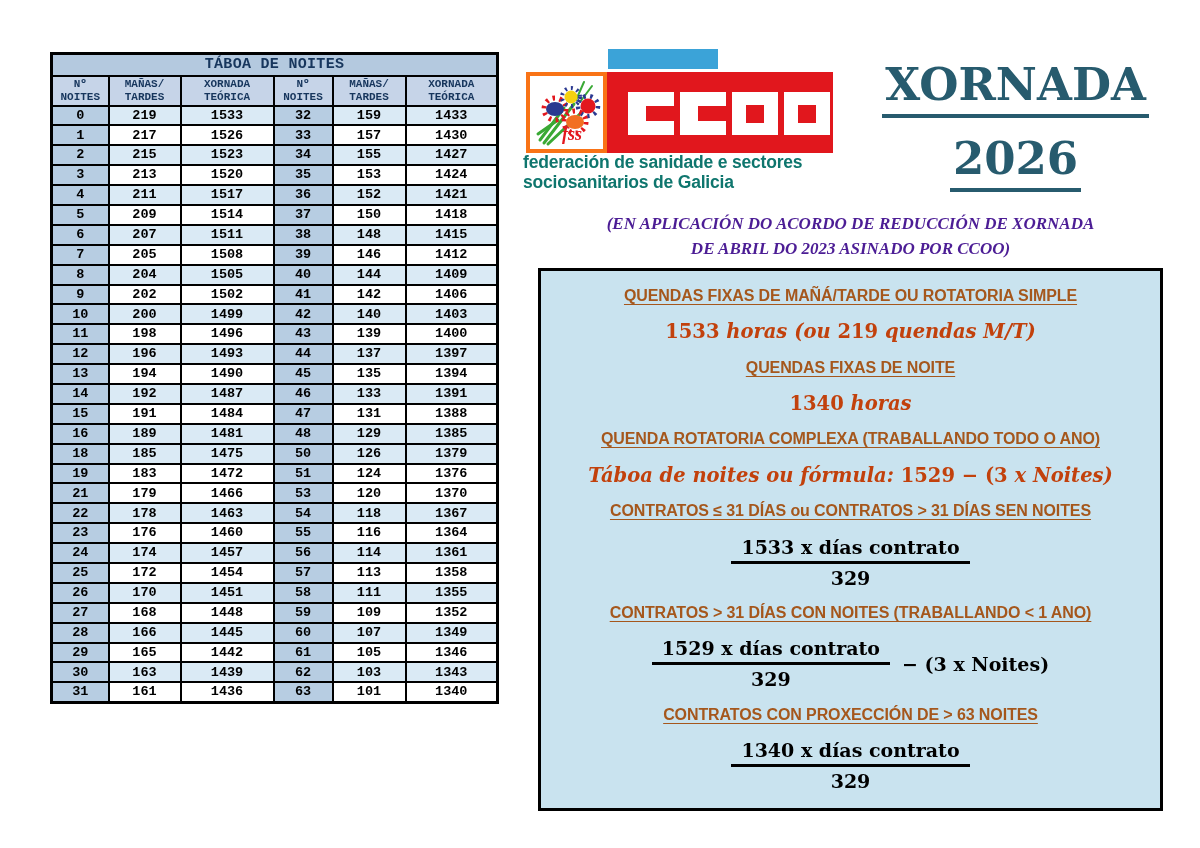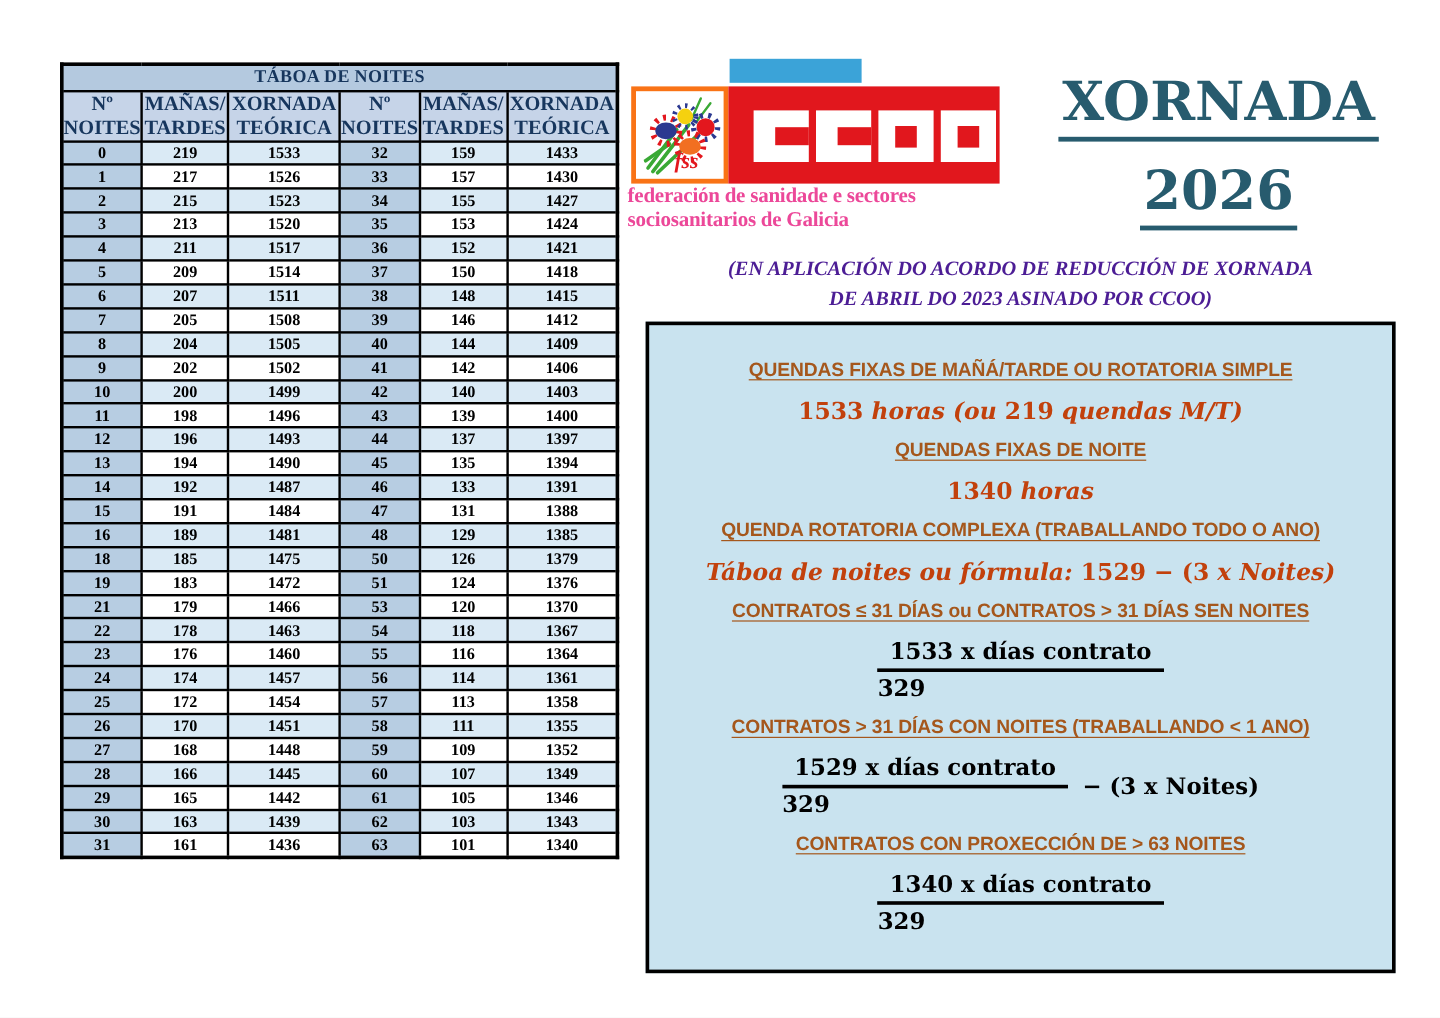--- a/index.html
+++ b/index.html
@@ -1,52 +1,52 @@
 <!DOCTYPE html>
 <html><head>
 <meta charset="utf-8">
 <style>
   * { margin:0; padding:0; box-sizing:border-box; }
   body { background:#e8e8e8; font-family:"Liberation Sans",sans-serif; }
   .page { position:relative; width:1200px; height:848px; background:#fff; overflow:hidden; }
 
   
   .noites { position:absolute; left:50px; top:52px; border-collapse:collapse; table-layout:fixed;
-            border:3px solid #000; font-family:Liberation Serif, serif; }
+            border:3px solid #000; font-family:Liberation Mono, monospace; }
   .noites th, .noites td { border:2px solid #000; text-align:center; vertical-align:middle; padding:0; }
   .tbl-title { background:#B4C9DF; color:#17365D; font-size:15px; font-weight:bold; height:22px; letter-spacing:.3px; }
-  .ch { background:#C6D4E8; color:#17365D; font-size:17px; font-weight:bold; line-height:1.18; height:30px; }
+  .ch { background:#C6D4E8; color:#17365D; font-size:11px; font-weight:bold; line-height:1.18; height:30px; }
   .noites tbody td { height:19.9px; font-size:13.5px; font-weight:bold; color:#000; line-height:1; }
   .numcol { background:#B7CDE2; }
   .even { background:#DAEAF5; }
   .odd { background:#FFFFFF; }
 
   
   .cyan-bar { position:absolute; left:608px; top:49px; width:110px; height:20px; background:#3BA3D8; }
   .fss-box { position:absolute; left:526px; top:72px; width:81px; height:81px; background:#fff;
              border:4px solid #f97316; }
   .red-box { position:absolute; left:607px; top:72px; width:226px; height:81px; background:#E1171D; }
-  .org-name { position:absolute; left:523px; top:152px; width:340px; color:#ec4899;
-              font-size:17.5px; font-weight:bold; line-height:1.15; letter-spacing:-.2px;font-family:Liberation Serif, serif; }
+  .org-name { position:absolute; left:523px; top:152px; width:340px; color:#0f766e;
+              font-size:17.5px; font-weight:bold; line-height:1.15; letter-spacing:-.2px; }
 
   
   .main-title { position:absolute; left:858px; top:58px; width:315px; text-align:center;
                 font-family:"DejaVu Serif",serif; font-weight:bold; font-size:45px; color:#275B6E; }
   .main-title .line { margin-bottom:14px; }
   .underl { display:inline-block; border-bottom:4px solid #275B6E; padding:0 3px 3px; }
 
   
   .subtitle { position:absolute; left:538px; top:212px; width:625px; text-align:center;
               font-family:"Liberation Serif",serif; font-style:italic; font-weight:bold;
               font-size:17px; color:#4c1d95; line-height:1.45; }
 
   
   .panel { position:absolute; left:538px; top:268px; width:625px; height:543px; background:#C9E3EF;
            border:3px solid #000; display:flex; flex-direction:column; justify-content:space-between;
-           align-items:center; padding:29px 6px; }
+           align-items:center; text-align:center; padding:16px 6px; }
   .ph { color:#A5571C; font-family:"Liberation Sans",sans-serif; font-weight:bold; font-size:16px;
         text-decoration:underline; text-underline-offset:3px; letter-spacing:-.1px; }
   .pv { font-family:"DejaVu Serif",serif; font-weight:bold; font-size:19.5px; color:#c2410c; }
   .it { font-style:italic; }
   .frac-row { display:flex; align-items:center; justify-content:center;
               font-family:"DejaVu Serif",serif; font-weight:bold; font-size:19px; color:#000; }
   .frac { display:inline-block; }
   .fnum { border-bottom:3px solid #000; padding:0 10px 3px; }
   .fden { padding-top:3px; }
   .frac-suffix { margin-left:12px; }

